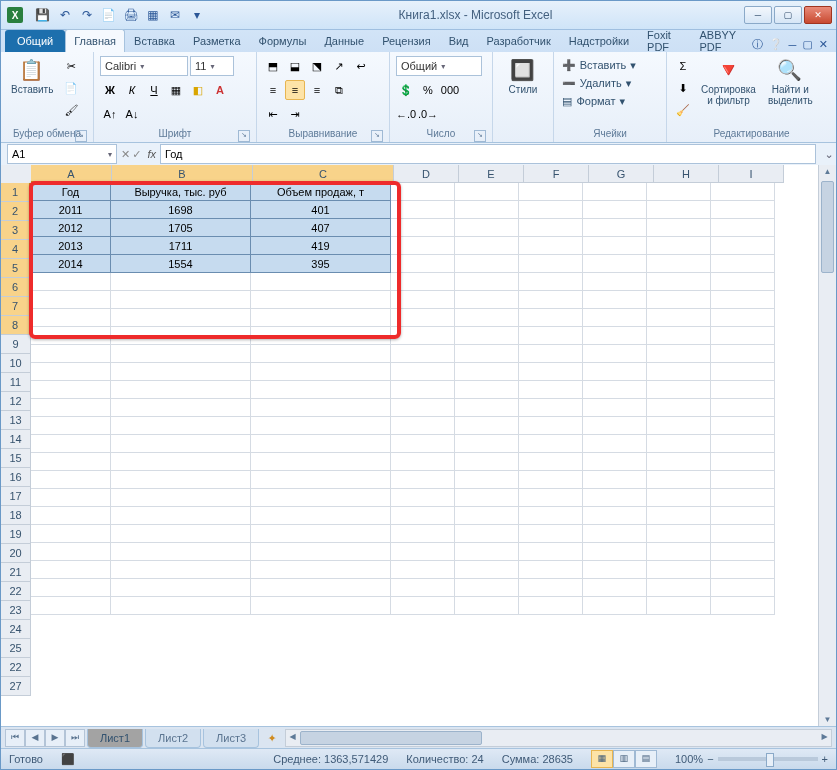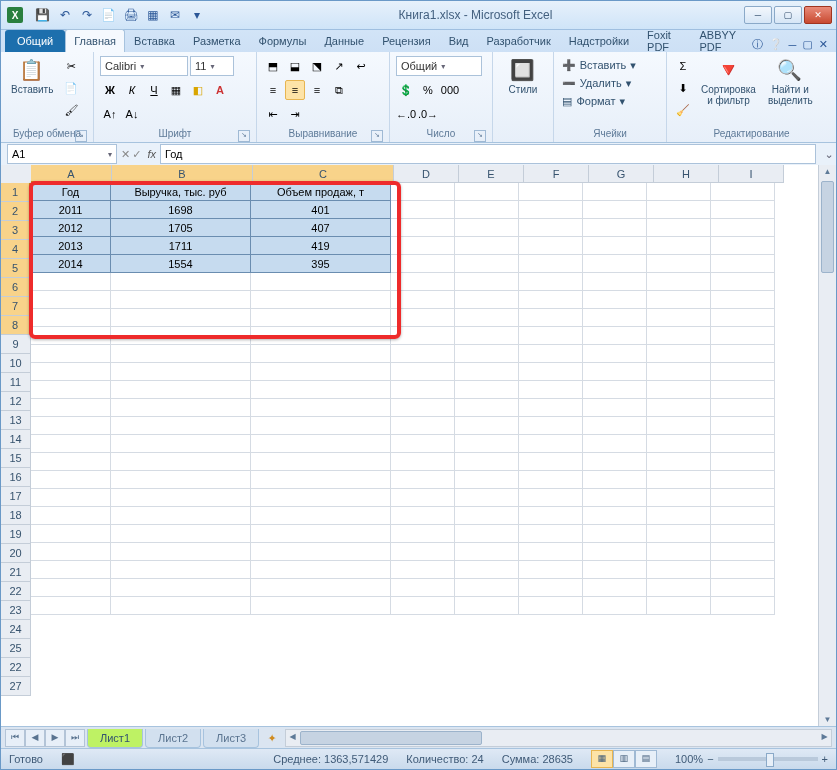--- a/index.html
+++ b/index.html
@@ -59,21 +59,21 @@
   .cell{border-right:1px solid #d5dbe3;border-bottom:1px solid #d5dbe3;height:18px;line-height:18px;font-size:11px;padding:0 4px;box-sizing:border-box;text-align:center;color:#000;background:#fff;}
   .cell.sel{background:#c6dbef;border-right:1px solid #6a8db0;border-bottom:1px solid #6a8db0;}
   .highlight-frame{position:absolute;border:4px solid #ee2b2b;border-radius:6px;pointer-events:none;box-shadow:0 1px 3px rgba(0,0,0,.3);}
   .vscroll{width:17px;background:#e9edf3;border-left:1px solid #c4cdd8;position:relative;}
   .vscroll .thumb{position:absolute;left:2px;right:2px;top:16px;height:90px;background:#c6d3e2;border:1px solid #9cb3cb;border-radius:2px;}
   .vscroll .arr{position:absolute;left:0;right:0;height:14px;text-align:center;font-size:8px;color:#5e7a98;line-height:14px;}
   
   .sheetbar{position:absolute;left:0;right:0;bottom:20px;height:22px;background:#dbe5f1;border-top:1px solid #a7c3de;display:flex;align-items:center;font-size:11px;}
   .navbtns{display:flex;gap:0;margin-left:4px;}
   .navbtn{width:18px;height:16px;border:1px solid #b3c4d7;background:#e7eff8;text-align:center;font-size:9px;line-height:14px;color:#5a7490;}
-  .sheettab{height:18px;border:1px solid #a7c3de;border-top:none;background:#bef264;padding:0 12px;line-height:18px;color:#32526f;margin-left:2px;border-bottom-left-radius:4px;border-bottom-right-radius:4px;}
+  .sheettab{height:18px;border:1px solid #a7c3de;border-top:none;background:#a3a3a3;padding:0 12px;line-height:18px;color:#32526f;margin-left:2px;border-bottom-left-radius:4px;border-bottom-right-radius:4px;}
   .sheettab.inactive{background:#d2e0ef;color:#5a7490;}
   .sheetbar .newtab{width:18px;height:16px;display:flex;align-items:center;justify-content:center;color:#d08b1f;margin-left:4px;}
   .hscroll{flex:1;height:16px;margin:0 4px;background:#e9edf3;border:1px solid #c4cdd8;position:relative;}
   .hscroll .thumb{position:absolute;top:1px;bottom:1px;left:14px;width:180px;background:#c6d3e2;border:1px solid #9cb3cb;border-radius:2px;}
   .hscroll .arr{position:absolute;top:0;bottom:0;width:13px;text-align:center;font-size:8px;line-height:14px;color:#5e7a98;}
   
   .statusbar{position:absolute;left:0;right:0;bottom:0;height:20px;background:linear-gradient(#dfe9f5,#c9daec);border-top:1px solid #a7c3de;display:flex;align-items:center;font-size:11px;color:#3f5a77;padding:0 8px;gap:18px;}
   .statusbar .spacer{flex:1;}
   .viewbtns{display:flex;gap:0;}
   .viewbtn{width:20px;height:16px;border:1px solid #9fb9d4;background:#e7eff8;font-size:9px;line-height:14px;text-align:center;}

